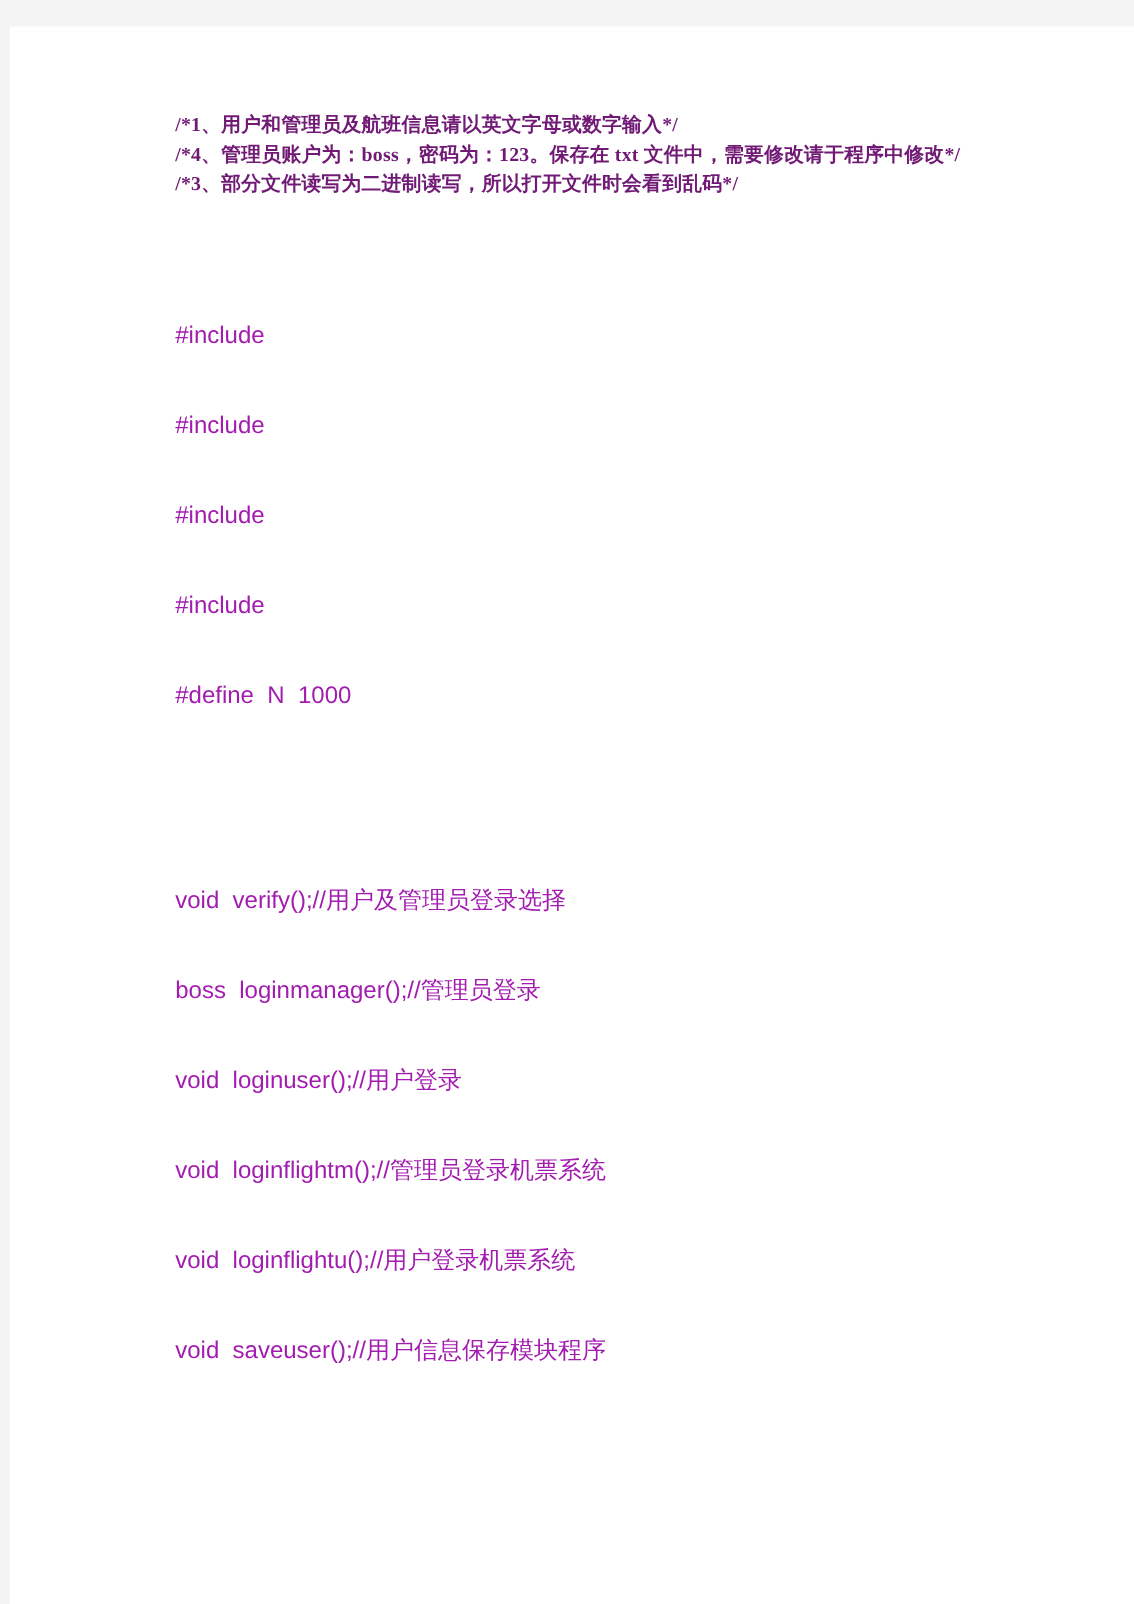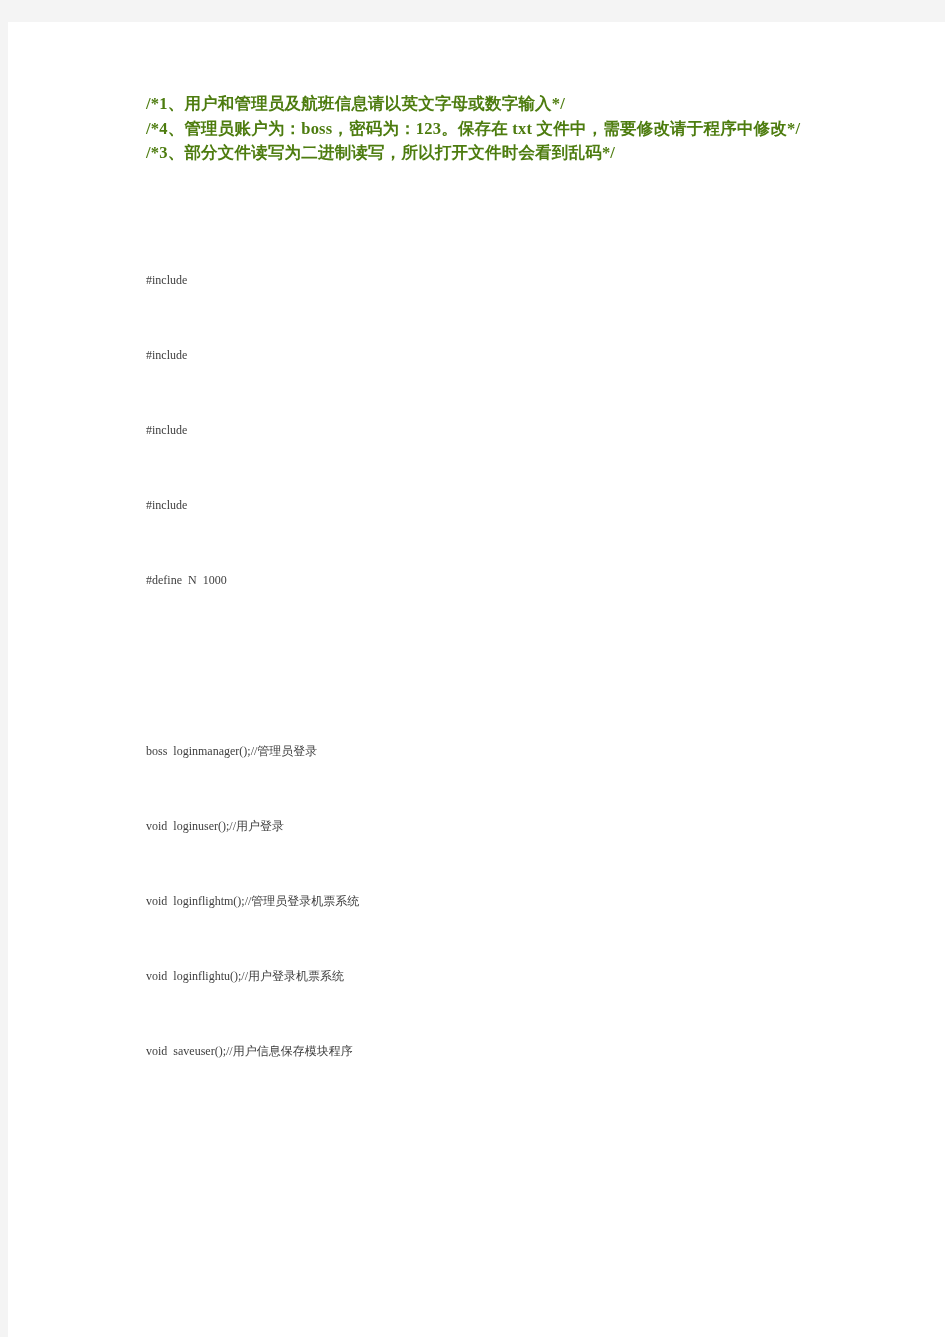--- a/index.html
+++ b/index.html
@@ -27,33 +27,33 @@
     top: 70px;
     width: 700px;
   }
 
   
   .header-block {
     font-family: "Liberation Serif", serif;
     font-weight: bold;
     font-size: 16.5px;
     line-height: 24.5px;
-    color: #4d7c0f;
+    color: #701a75;
     letter-spacing: 0.2px;
   }
   .header-block .hline {
     white-space: normal;
   }
 
   
   .code-block {
-    font-family: Liberation Serif, serif;
-    font-size: 12px;
+    font-family: Liberation Sans, sans-serif;
+    font-size: 20px;
     line-height: 25px;
-    color: #404040;
+    color: #a21caf;
     white-space: pre;
   }
   .code-block .cline {
     white-space: pre;
   }
 
   .spacer-lg { height: 52px; }
   .spacer-md { height: 46px; }
 </style>
 </head>
@@ -74,20 +74,21 @@
       <div class="cline">#include</div>
       <div class="cline">#include</div>
       <div class="cline">#include</div>
       <div class="cline">#include</div>
       <div class="cline">#define  N  1000</div>
     </div>
 
     <div class="spacer-md"></div>
 
     <div class="code-block">
+      <div class="cline">void  verify();//用户及管理员登录选择</div>
       <div class="cline">boss  loginmanager();//管理员登录</div>
       <div class="cline">void  loginuser();//用户登录</div>
       <div class="cline">void  loginflightm();//管理员登录机票系统</div>
       <div class="cline">void  loginflightu();//用户登录机票系统</div>
       <div class="cline">void  saveuser();//用户信息保存模块程序</div>
       
       
       
       
       

